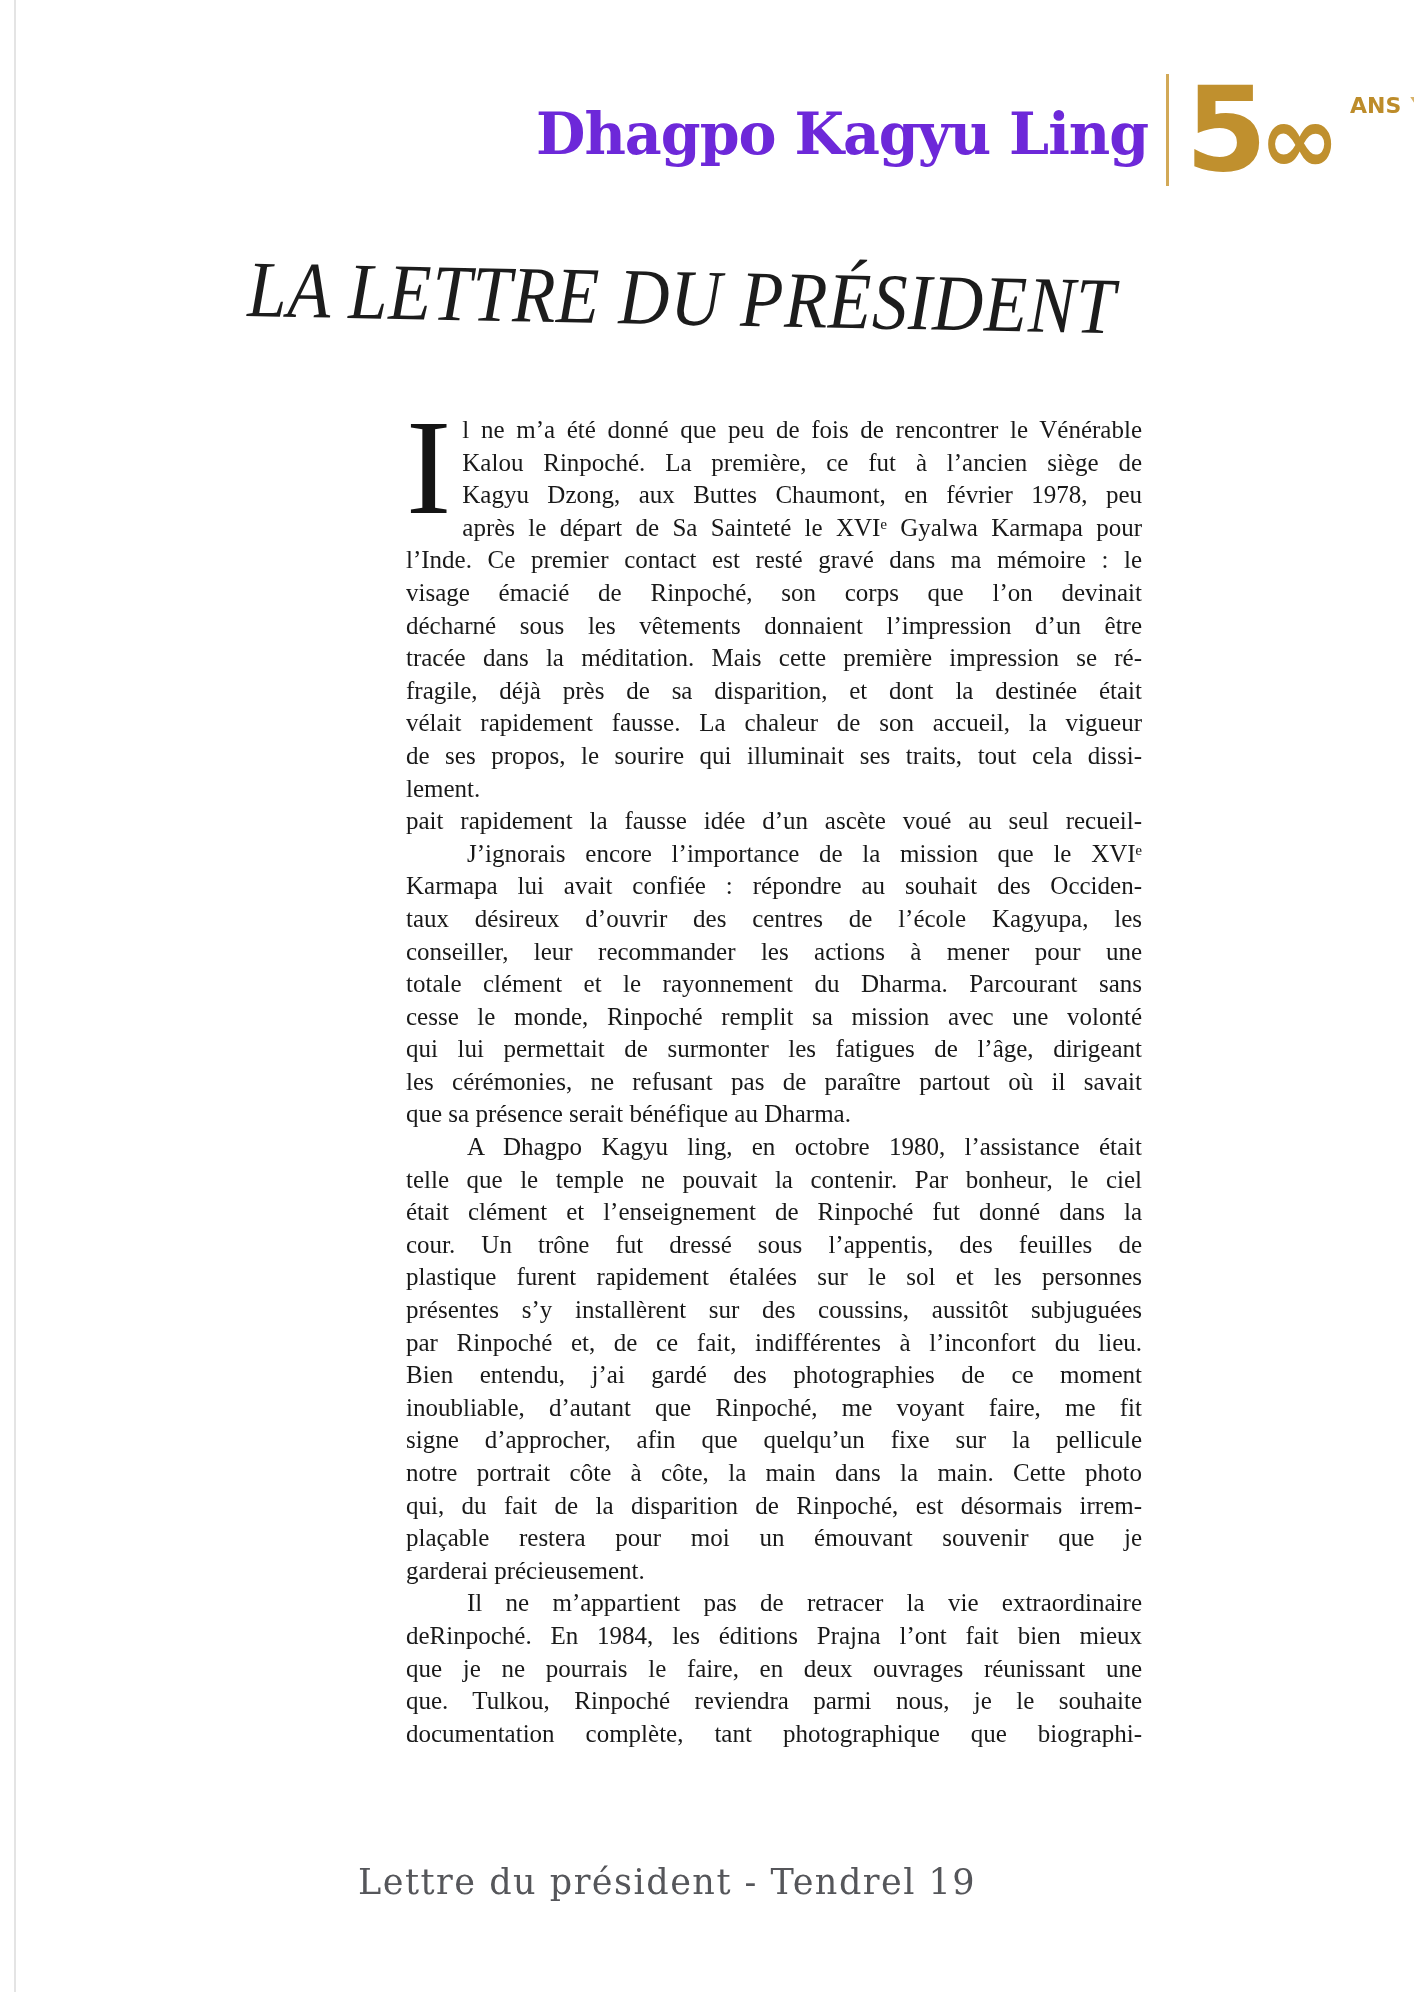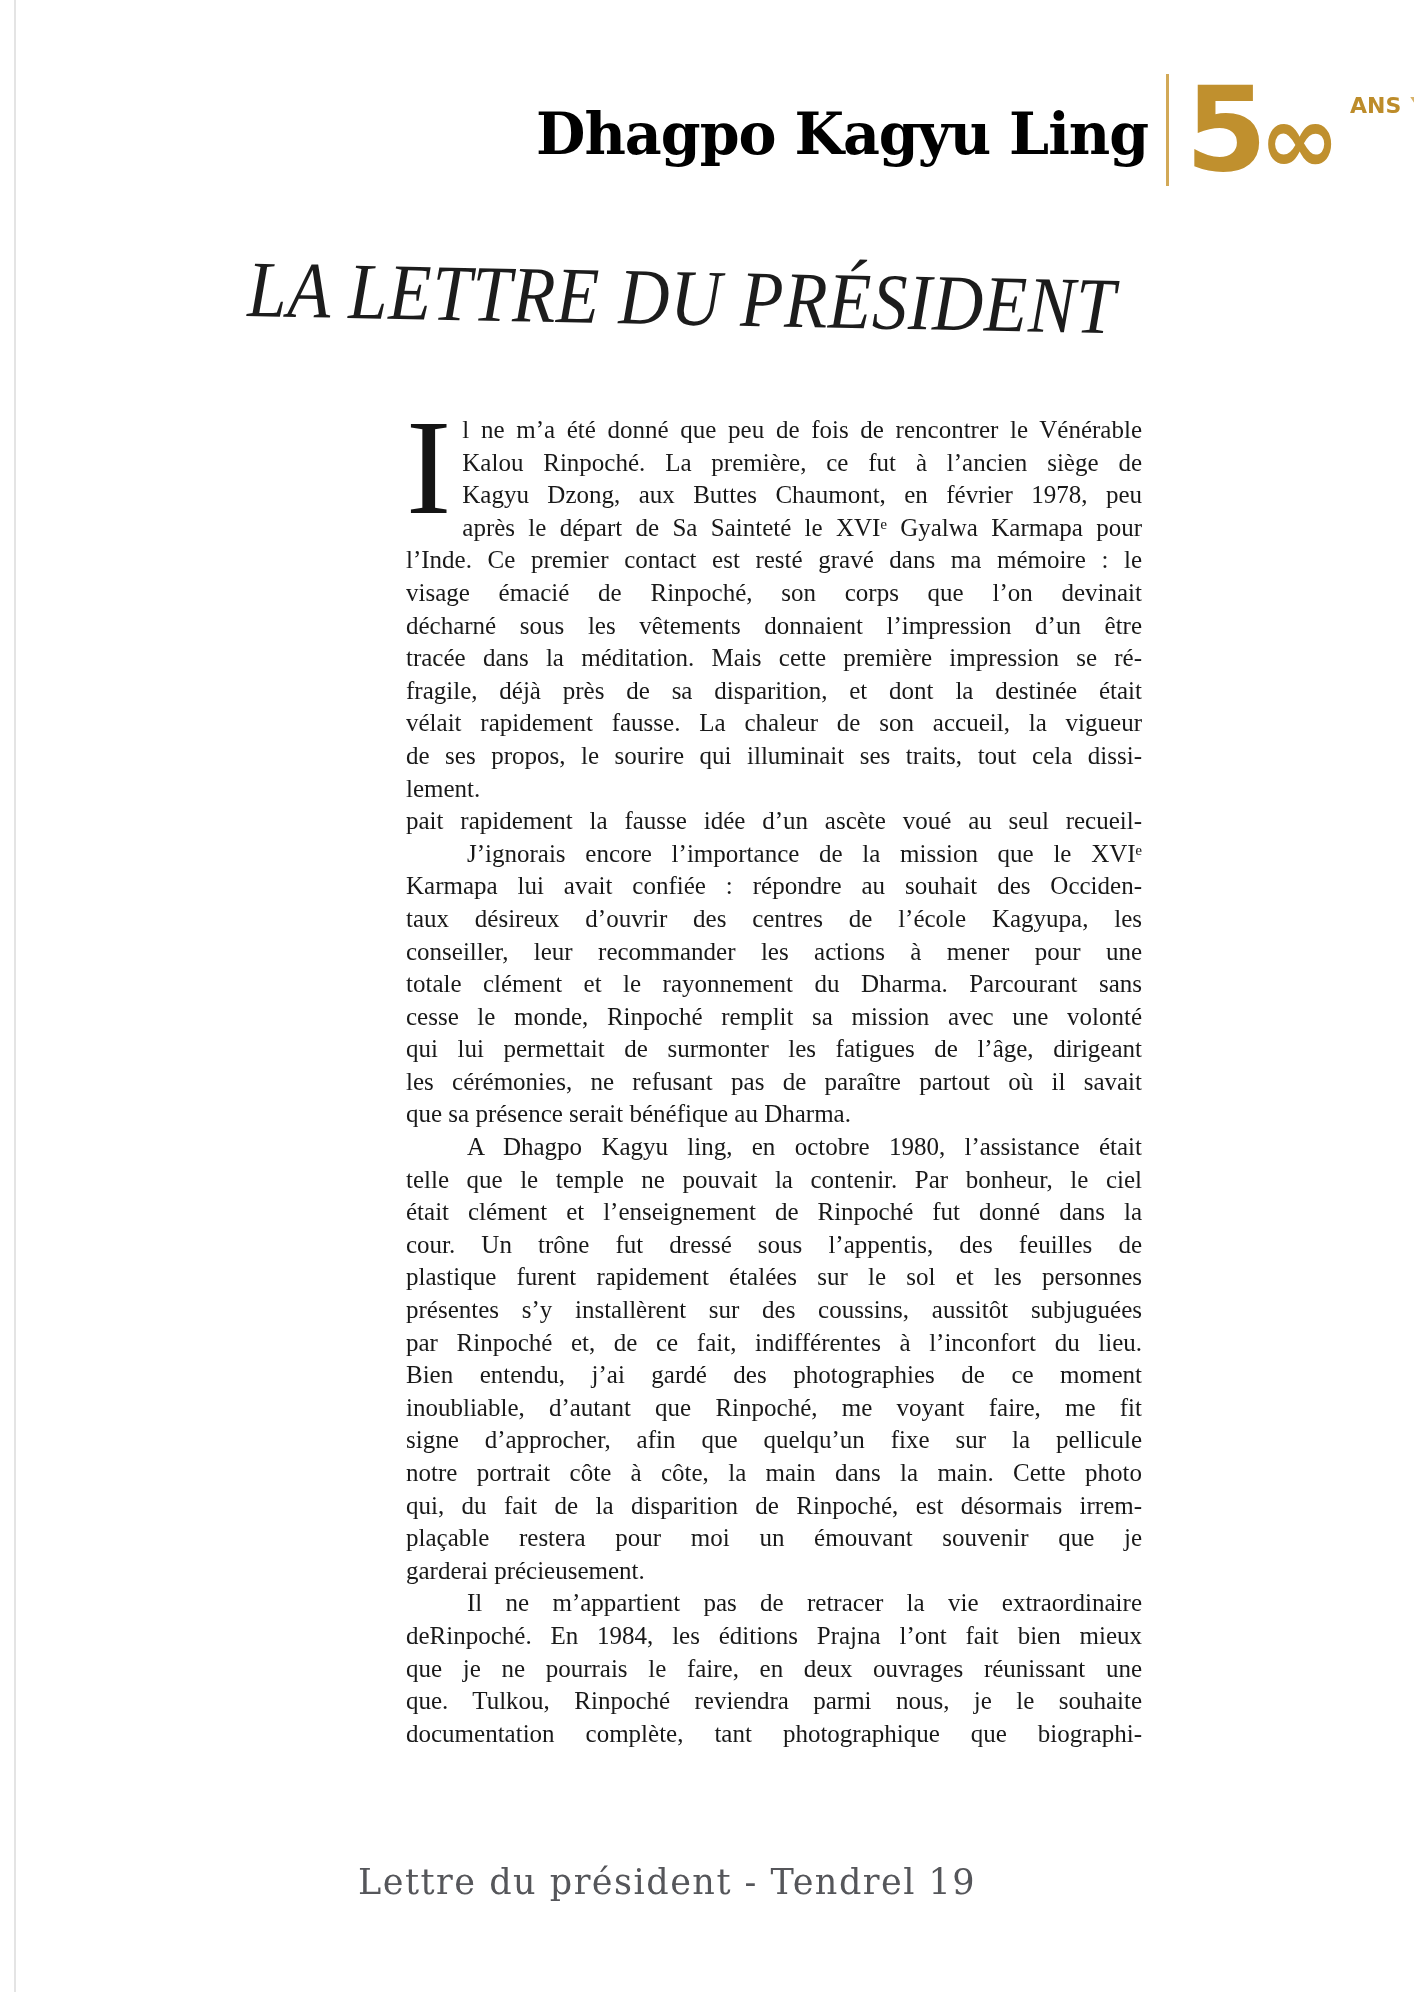--- a/index.html
+++ b/index.html
@@ -6,21 +6,21 @@
   body{width:1414px;height:2000px;position:relative;overflow:hidden;
        font-family:"Liberation Serif",serif;color:#191919;}
 
   
   .edge-line{position:absolute;left:14px;top:0;width:2px;height:1992px;background:#e4e4e4;}
 
   
   .masthead{position:absolute;top:70px;left:536px;height:126px;
             display:flex;align-items:center;}
   .brand{font-family:"DejaVu Serif",serif;font-weight:700;font-size:57px;
-         color:#000000;letter-spacing:-1px;white-space:nowrap;}
+         color:#6d28d9;letter-spacing:-1px;white-space:nowrap;}
   .sep{width:3px;height:112px;background:#d2a957;margin:0 16px 0 18px;align-self:flex-start;margin-top:4px;}
   .logo{display:flex;align-items:flex-start;}
   .logo-num{font-family:"DejaVu Sans",sans-serif;font-weight:700;color:#c0902e;
             white-space:nowrap;line-height:1;position:relative;top:-4px;}
   .five{font-size:118px;letter-spacing:-6px;}
   .inf{font-size:97px;position:relative;top:3px;margin-left:-2px;}
   .logo-words{margin-left:10px;margin-top:18px;text-align:right;
               font-family:"DejaVu Sans",sans-serif;font-weight:700;
               font-size:22px;line-height:27px;letter-spacing:0px;color:#d8b269;}
   .lw-row{white-space:nowrap;}

